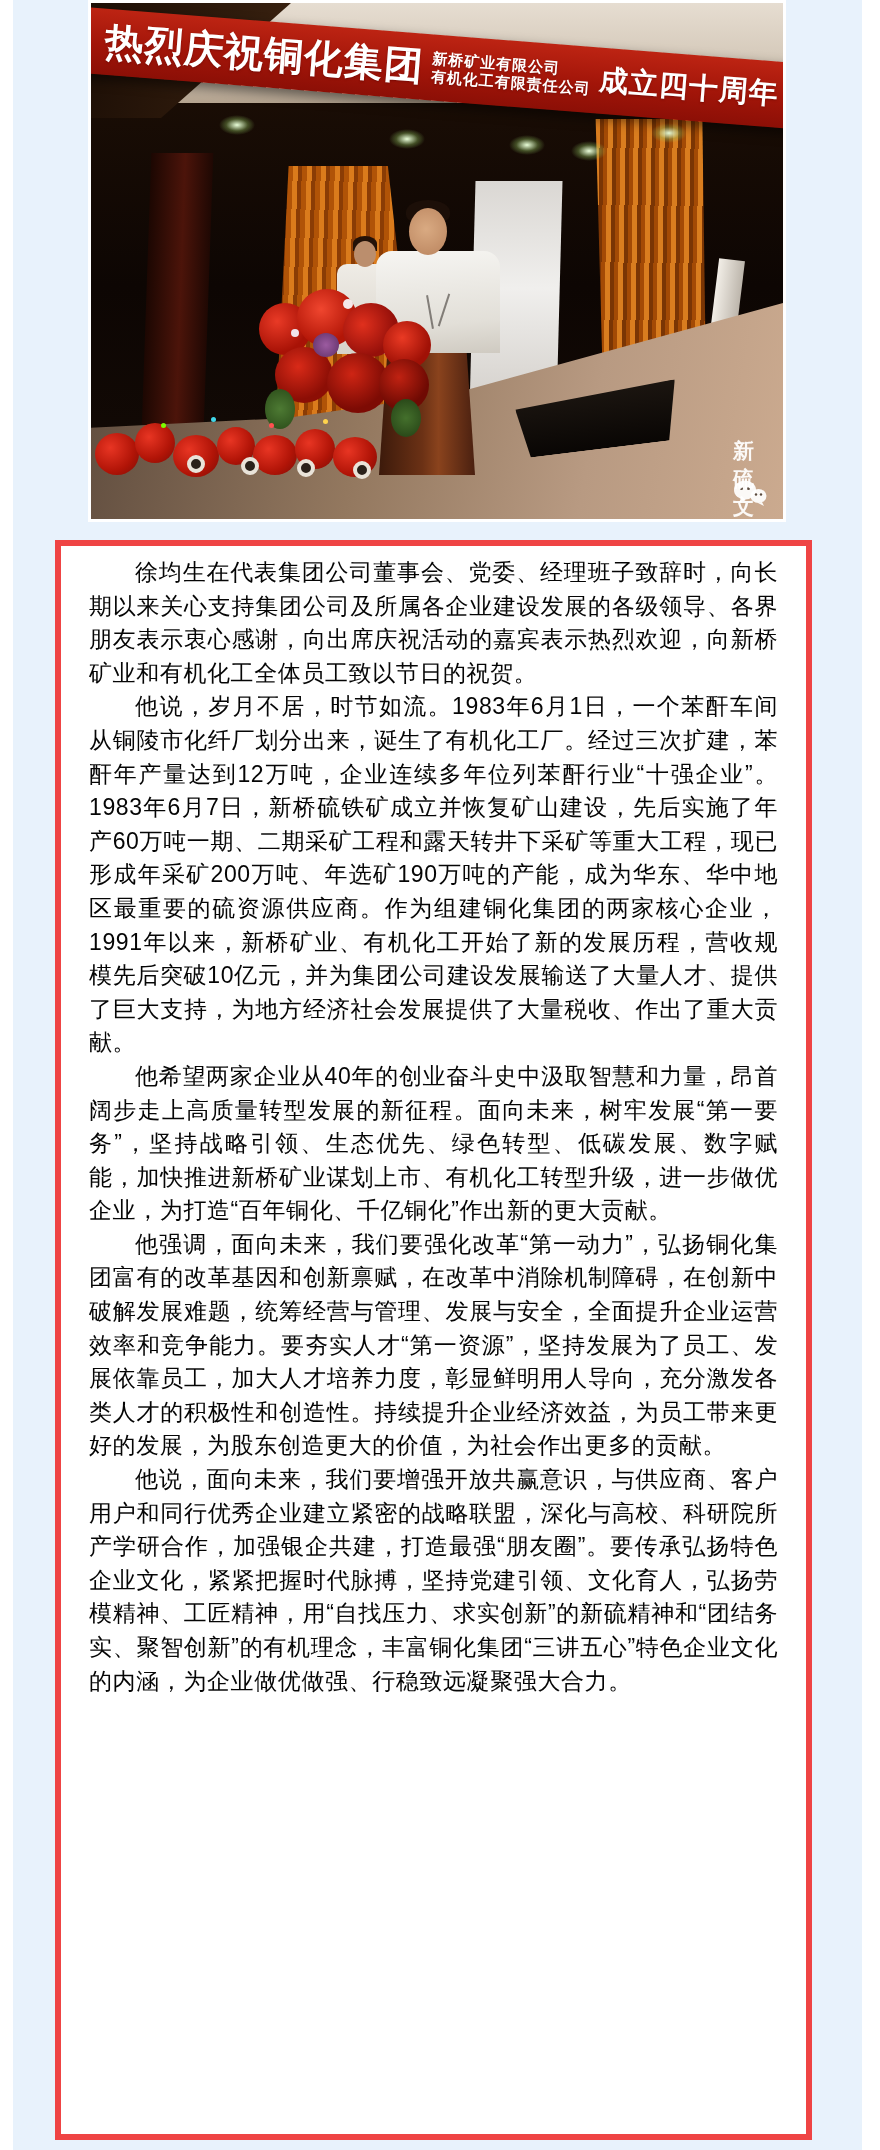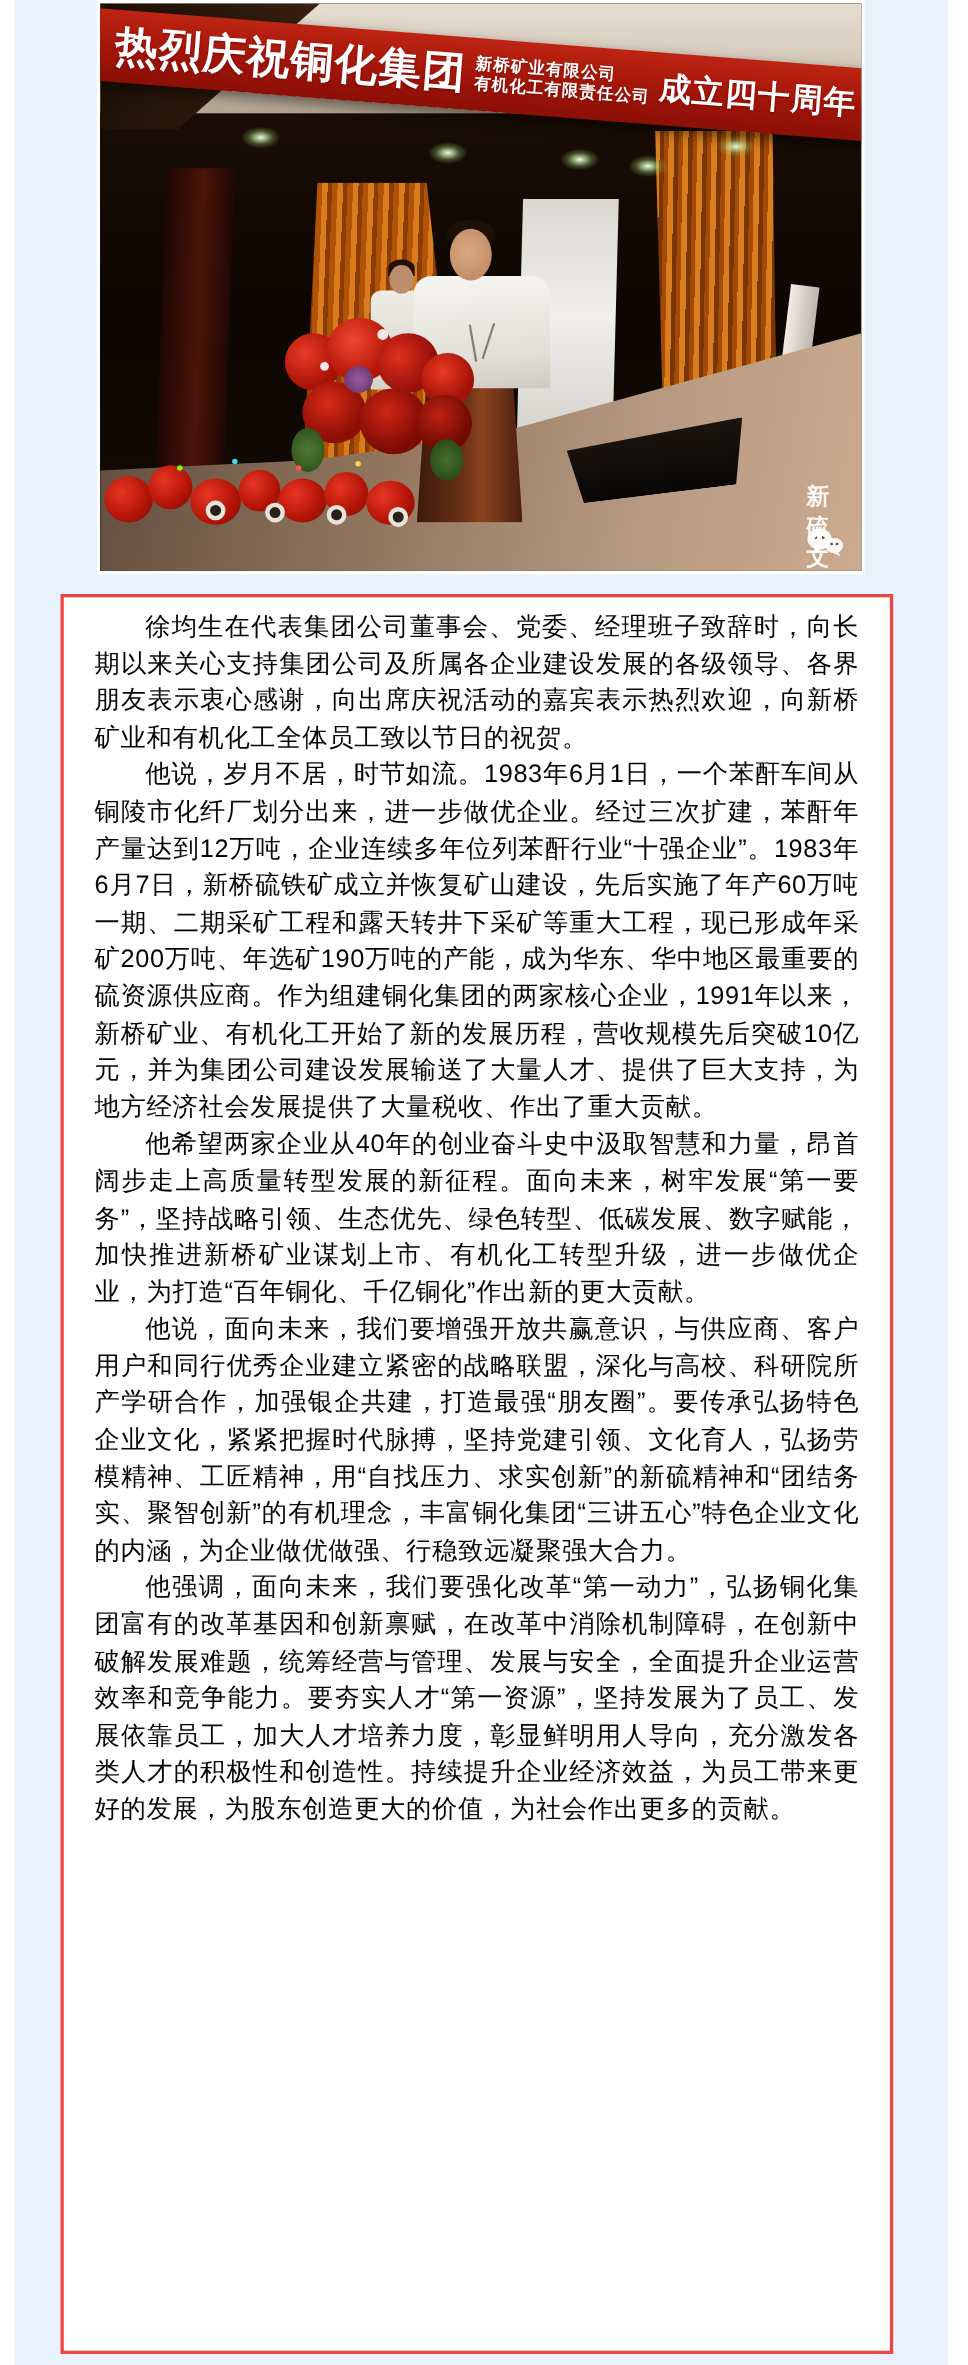--- a/index.html
+++ b/index.html
@@ -46,21 +46,21 @@
   .banner span{position:static;}
   .b1{font-size:39px;font-weight:700;letter-spacing:1px;white-space:nowrap;}
   .b2{position:static;display:flex;flex-direction:column;font-size:15px;font-weight:700;line-height:1.2;letter-spacing:1px;white-space:nowrap;}
   .b3{font-size:29px;font-weight:700;letter-spacing:1px;white-space:nowrap;}
   .watermark{right:16px;bottom:12px;display:flex;align-items:center;gap:8px;z-index:12;
     color:rgba(255,255,255,.93);font-size:21px;font-weight:700;letter-spacing:2px;}
   .watermark svg{position:static;display:block;}
 
   
   .article-box{position:absolute;left:55px;top:540px;width:757px;height:1600px;box-sizing:border-box;
-    background:#ffffff;border:3px solid #ef4444;padding:10px 28px 0 28px;}
+    background:#ffffff;border:6px solid #ef4444;padding:10px 28px 0 28px;}
   .article-box p{margin:0;font-size:23px;line-height:33.6px;letter-spacing:.6px;color:#050505;
     text-align:justify;text-justify:inter-character;text-indent:2em;
     font-family:"Liberation Sans","DejaVu Sans",sans-serif;}
 </style>
 </head>
 <body>
 
 <div class="blue-bg"></div>
 
 <div class="photo-frame">
@@ -148,17 +148,17 @@
         <circle cx="23" cy="15.5" r="1.2" fill="#5a4a3e"></circle>
         <circle cx="28" cy="15.5" r="1.2" fill="#5a4a3e"></circle>
       </svg>
       <span>新硫文化</span>
     </div>
   </div>
 </div>
 
 <div class="article-box">
   <p>徐均生在代表集团公司董事会、党委、经理班子致辞时，向长期以来关心支持集团公司及所属各企业建设发展的各级领导、各界朋友表示衷心感谢，向出席庆祝活动的嘉宾表示热烈欢迎，向新桥矿业和有机化工全体员工致以节日的祝贺。</p>
-  <p>他说，岁月不居，时节如流。1983年6月1日，一个苯酐车间从铜陵市化纤厂划分出来，进一步做优企业。经过三次扩建，苯酐年产量达到12万吨，企业连续多年位列苯酐行业“十强企业”。1983年6月7日，新桥硫铁矿成立并恢复矿山建设，先后实施了年产60万吨一期、二期采矿工程和露天转井下采矿等重大工程，现已形成年采矿200万吨、年选矿190万吨的产能，成为华东、华中地区最重要的硫资源供应商。作为组建铜化集团的两家核心企业，1991年以来，新桥矿业、有机化工开始了新的发展历程，营收规模先后突破10亿元，并为集团公司建设发展输送了大量人才、提供了巨大支持，为地方经济社会发展提供了大量税收、作出了重大贡献。</p>
+  <p>他说，岁月不居，时节如流。1983年6月1日，一个苯酐车间从铜陵市化纤厂划分出来，诞生了有机化工厂。经过三次扩建，苯酐年产量达到12万吨，企业连续多年位列苯酐行业“十强企业”。1983年6月7日，新桥硫铁矿成立并恢复矿山建设，先后实施了年产60万吨一期、二期采矿工程和露天转井下采矿等重大工程，现已形成年采矿200万吨、年选矿190万吨的产能，成为华东、华中地区最重要的硫资源供应商。作为组建铜化集团的两家核心企业，1991年以来，新桥矿业、有机化工开始了新的发展历程，营收规模先后突破10亿元，并为集团公司建设发展输送了大量人才、提供了巨大支持，为地方经济社会发展提供了大量税收、作出了重大贡献。</p>
   <p>他希望两家企业从40年的创业奋斗史中汲取智慧和力量，昂首阔步走上高质量转型发展的新征程。面向未来，树牢发展“第一要务”，坚持战略引领、生态优先、绿色转型、低碳发展、数字赋能，加快推进新桥矿业谋划上市、有机化工转型升级，进一步做优企业，为打造“百年铜化、千亿铜化”作出新的更大贡献。</p>
+  <p>他强调，面向未来，我们要强化改革“第一动力”，弘扬铜化集团富有的改革基因和创新禀赋，在改革中消除机制障碍，在创新中破解发展难题，统筹经营与管理、发展与安全，全面提升企业运营效率和竞争能力。要夯实人才“第一资源”，坚持发展为了员工、发展依靠员工，加大人才培养力度，彰显鲜明用人导向，充分激发各类人才的积极性和创造性。持续提升企业经济效益，为员工带来更好的发展，为股东创造更大的价值，为社会作出更多的贡献。</p>
   <p>他说，面向未来，我们要增强开放共赢意识，与供应商、客户用户和同行优秀企业建立紧密的战略联盟，深化与高校、科研院所产学研合作，加强银企共建，打造最强“朋友圈”。要传承弘扬特色企业文化，紧紧把握时代脉搏，坚持党建引领、文化育人，弘扬劳模精神、工匠精神，用“自找压力、求实创新”的新硫精神和“团结务实、聚智创新”的有机理念，丰富铜化集团“三讲五心”特色企业文化的内涵，为企业做优做强、行稳致远凝聚强大合力。</p>
-  <p>他强调，面向未来，我们要强化改革“第一动力”，弘扬铜化集团富有的改革基因和创新禀赋，在改革中消除机制障碍，在创新中破解发展难题，统筹经营与管理、发展与安全，全面提升企业运营效率和竞争能力。要夯实人才“第一资源”，坚持发展为了员工、发展依靠员工，加大人才培养力度，彰显鲜明用人导向，充分激发各类人才的积极性和创造性。持续提升企业经济效益，为员工带来更好的发展，为股东创造更大的价值，为社会作出更多的贡献。</p>
 </div>
 
 </body></html>

